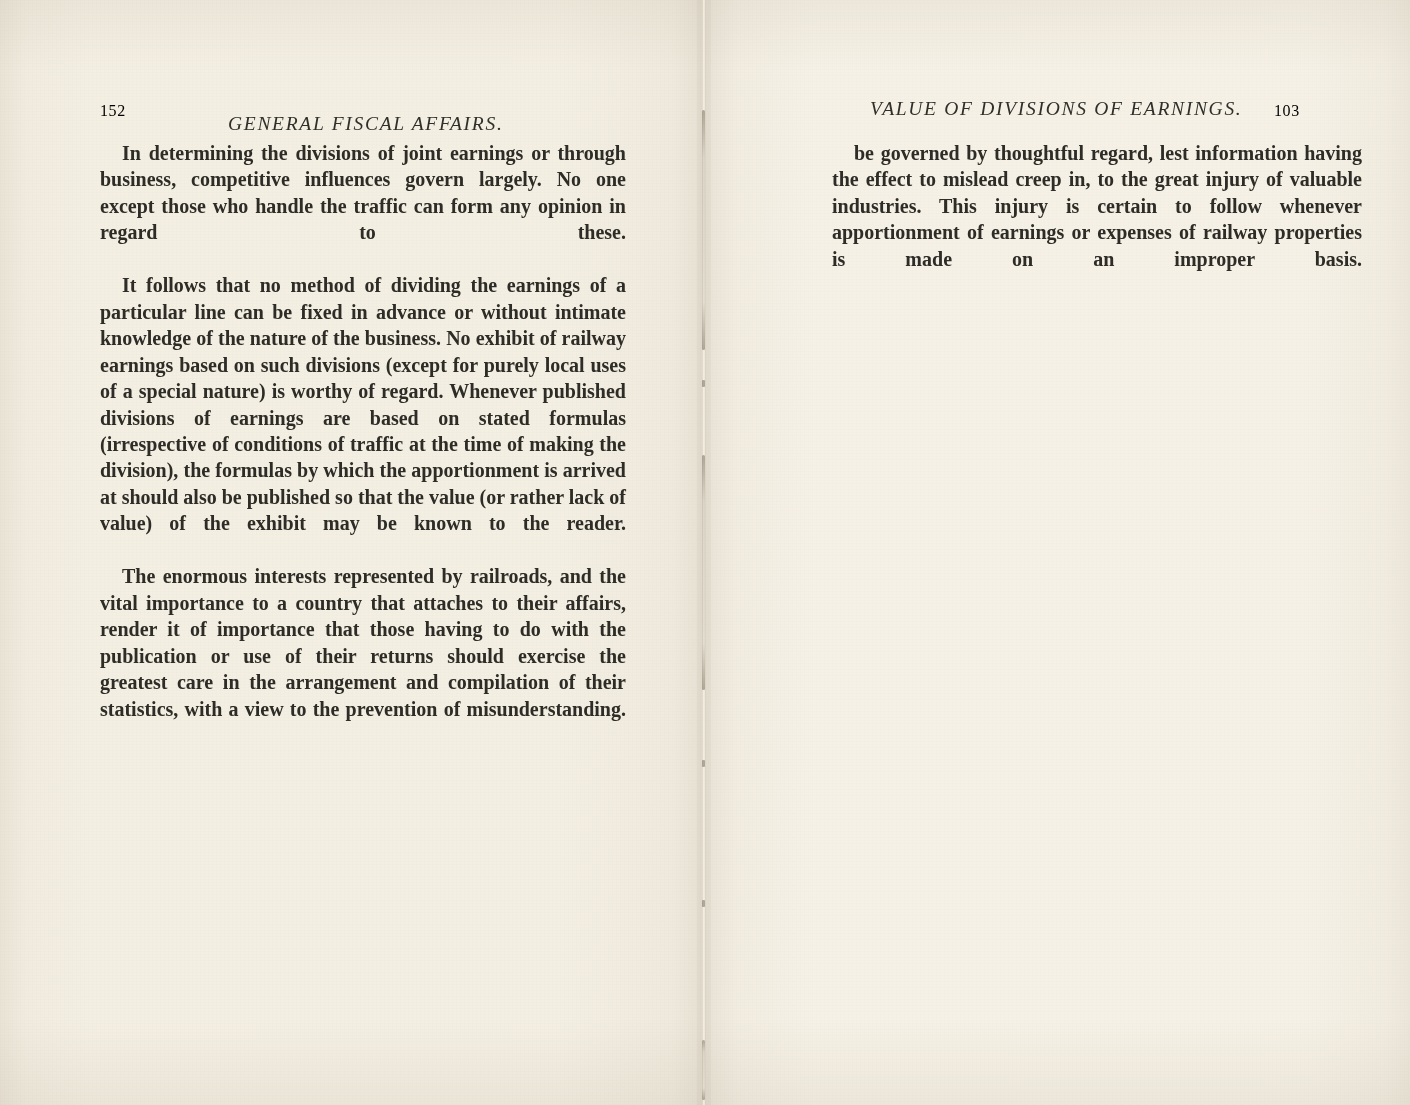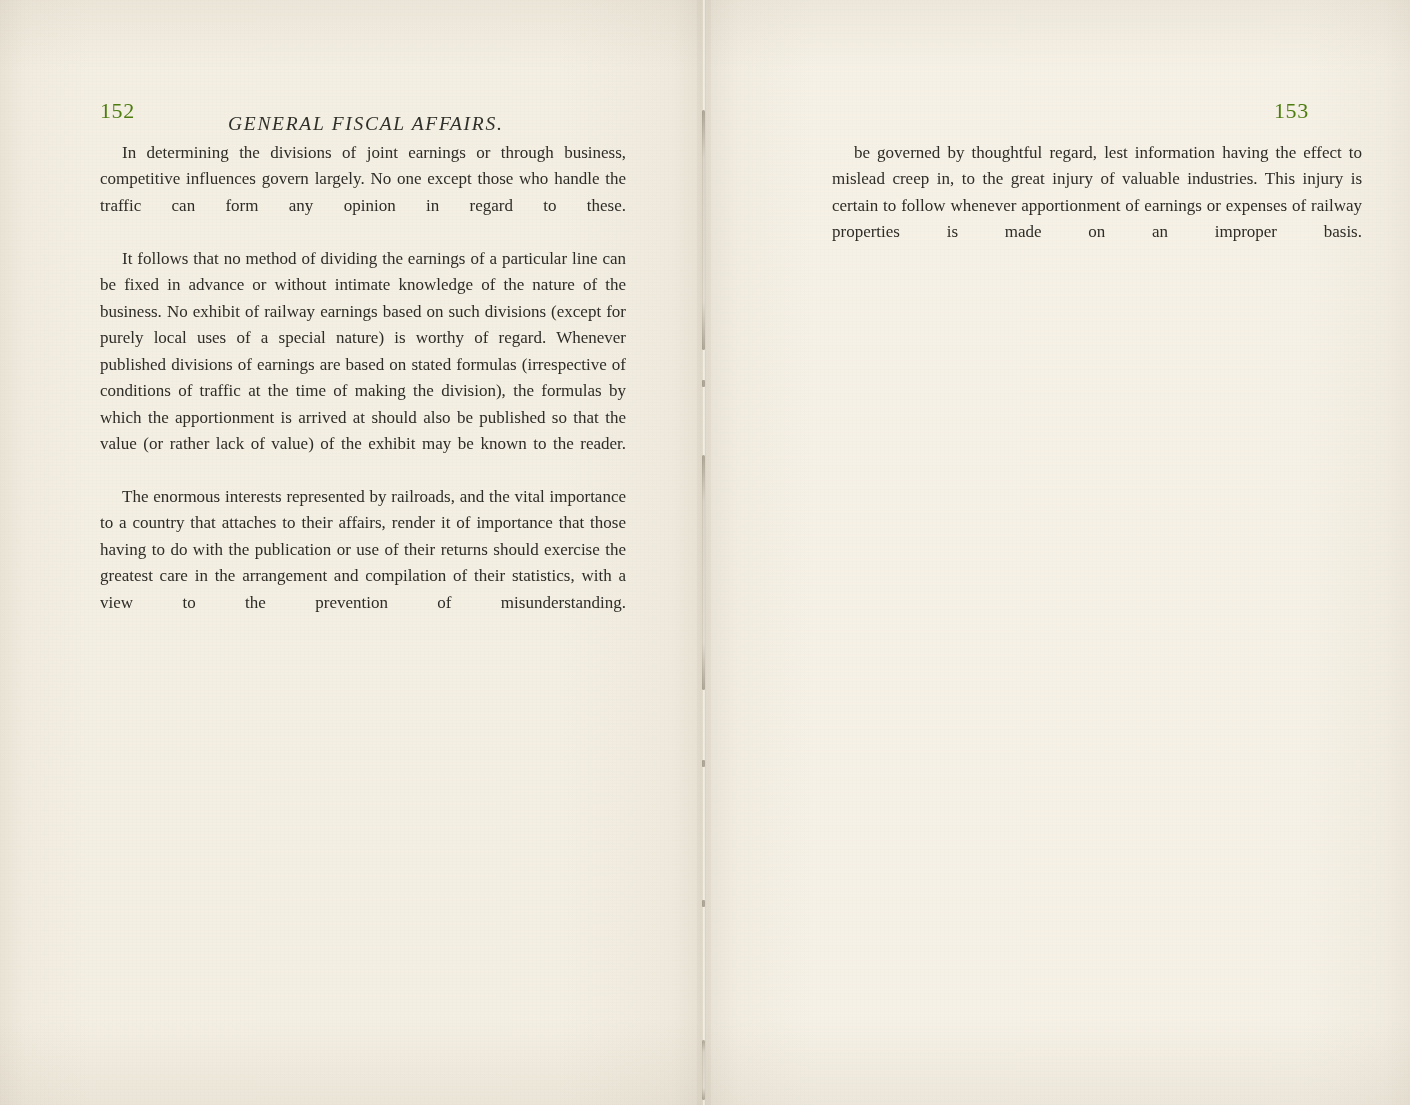--- a/index.html
+++ b/index.html
@@ -133,38 +133,39 @@
     font-size: 19.5px;
     font-style: italic;
     letter-spacing: 1.7px;
     white-space: nowrap;
     color: #30302b;
   }
   .folio {
     position: absolute;
     height: 24px;
     line-height: 24px;
-    font-size: 22px;
+    font-size: 16px;
     letter-spacing: 0.6px;
-    color: #4d7c0f;
+    color: #000000;
   }
 
   .head-left-folio { left: 100px;  top: 99px; }
   .head-left-title { left: 228px;  top: 92px; margin-top: 20px; }
   .head-right-title{ left: 870px;  top: 97px; }
   .head-right-folio{ left: 1274px; top: 99px; }
 
   .column {
     position: absolute;
     top: 140px;
-    font-size: 17px;
+    font-size: 20px;
     line-height: 26.45px;
     text-align: justify;
     text-justify: inter-word;
     color: #2d2c27;
+    font-weight: bold;
   }
   .col-left  { left: 100px; width: 526px; }
   .col-right { left: 832px; width: 530px; }
 
   .column p {
     margin: 0;
     text-indent: 22px;
   }
   
   .column p::after {
@@ -190,21 +191,22 @@
   <div class="stitch" style="top:110px;height:240px;"></div>
   <div class="stitch" style="top:455px;height:235px;"></div>
   <div class="stitch" style="top:1040px;height:60px;"></div>
   <div class="speck" style="top:760px;"></div>
   <div class="speck" style="top:900px;"></div>
   <div class="speck" style="top:380px;"></div>
 
   <div class="folio head-left-folio">152</div>
   <div class="running-head head-left-title">GENERAL FISCAL AFFAIRS.</div>
 
-  <div class="folio head-right-folio">153</div>
+  <div class="running-head head-right-title">VALUE OF DIVISIONS OF EARNINGS.</div>
+  <div class="folio head-right-folio">103</div>
 
   <div class="column col-left">
       <p>In determining the divisions of joint earnings or through business, competitive influences govern largely.  No one except those who handle the traffic can form any opinion in regard to these.</p>
       <p>It follows that no method of dividing the earnings of a particular line can be fixed in advance or without intimate knowledge of the nature of the business.  No exhibit of railway earnings based on such divisions (except for purely local uses of a special nature) is worthy of regard.  Whenever published divisions of earnings are based on stated formulas (irrespective of conditions of traffic at the time of making the division), the formulas by which the apportionment is arrived at should also be published so that the value (or rather lack of value) of the exhibit may be known to the reader.</p>
       <p>The enormous interests represented by railroads, and the vital importance to a country that attaches to their affairs, render it of importance that those having to do with the publication or use of their returns should exercise the greatest care in the arrangement and compilation of their statistics, with a view to the prevention of misunderstanding.</p>
     </div>
 
   <div class="column col-right">
       <p>be governed by thoughtful regard, lest information having the effect to mislead creep in, to the great injury of valuable industries.  This injury is certain to follow whenever apportionment of earnings or expenses of railway properties is made on an improper basis.</p>
     </div>

